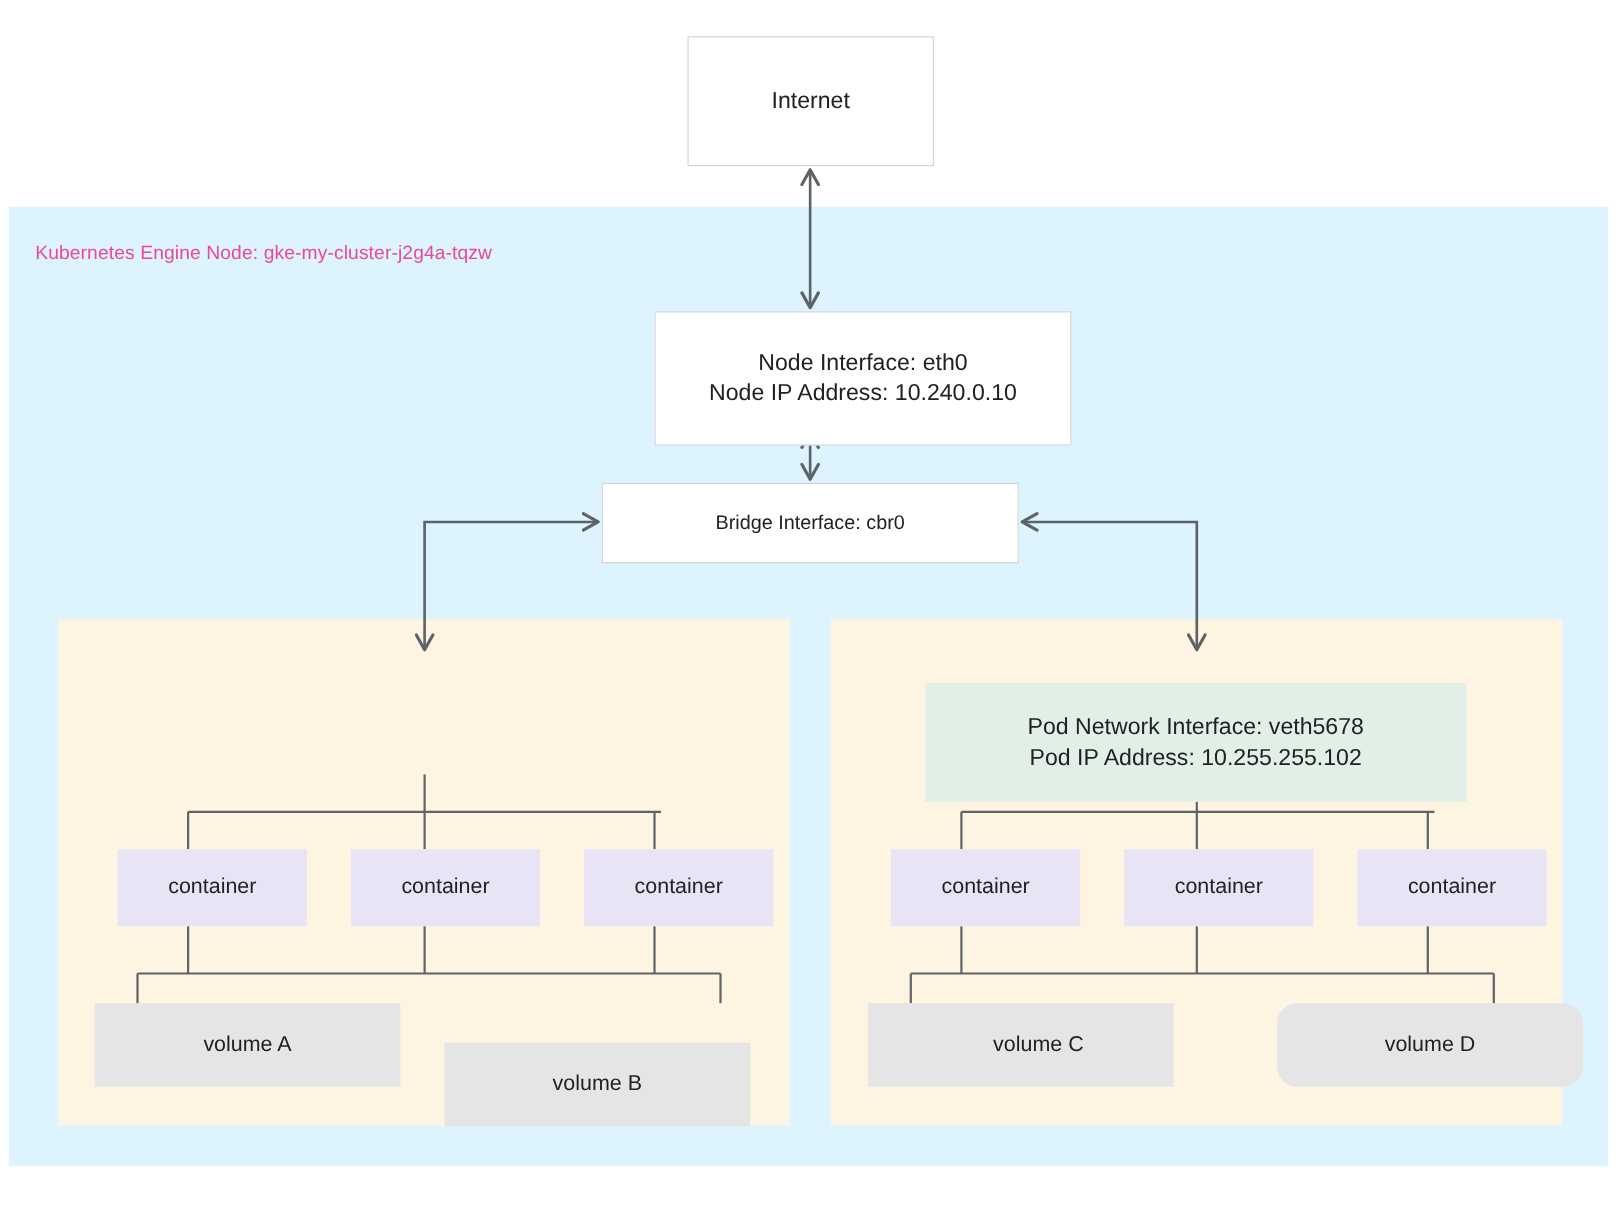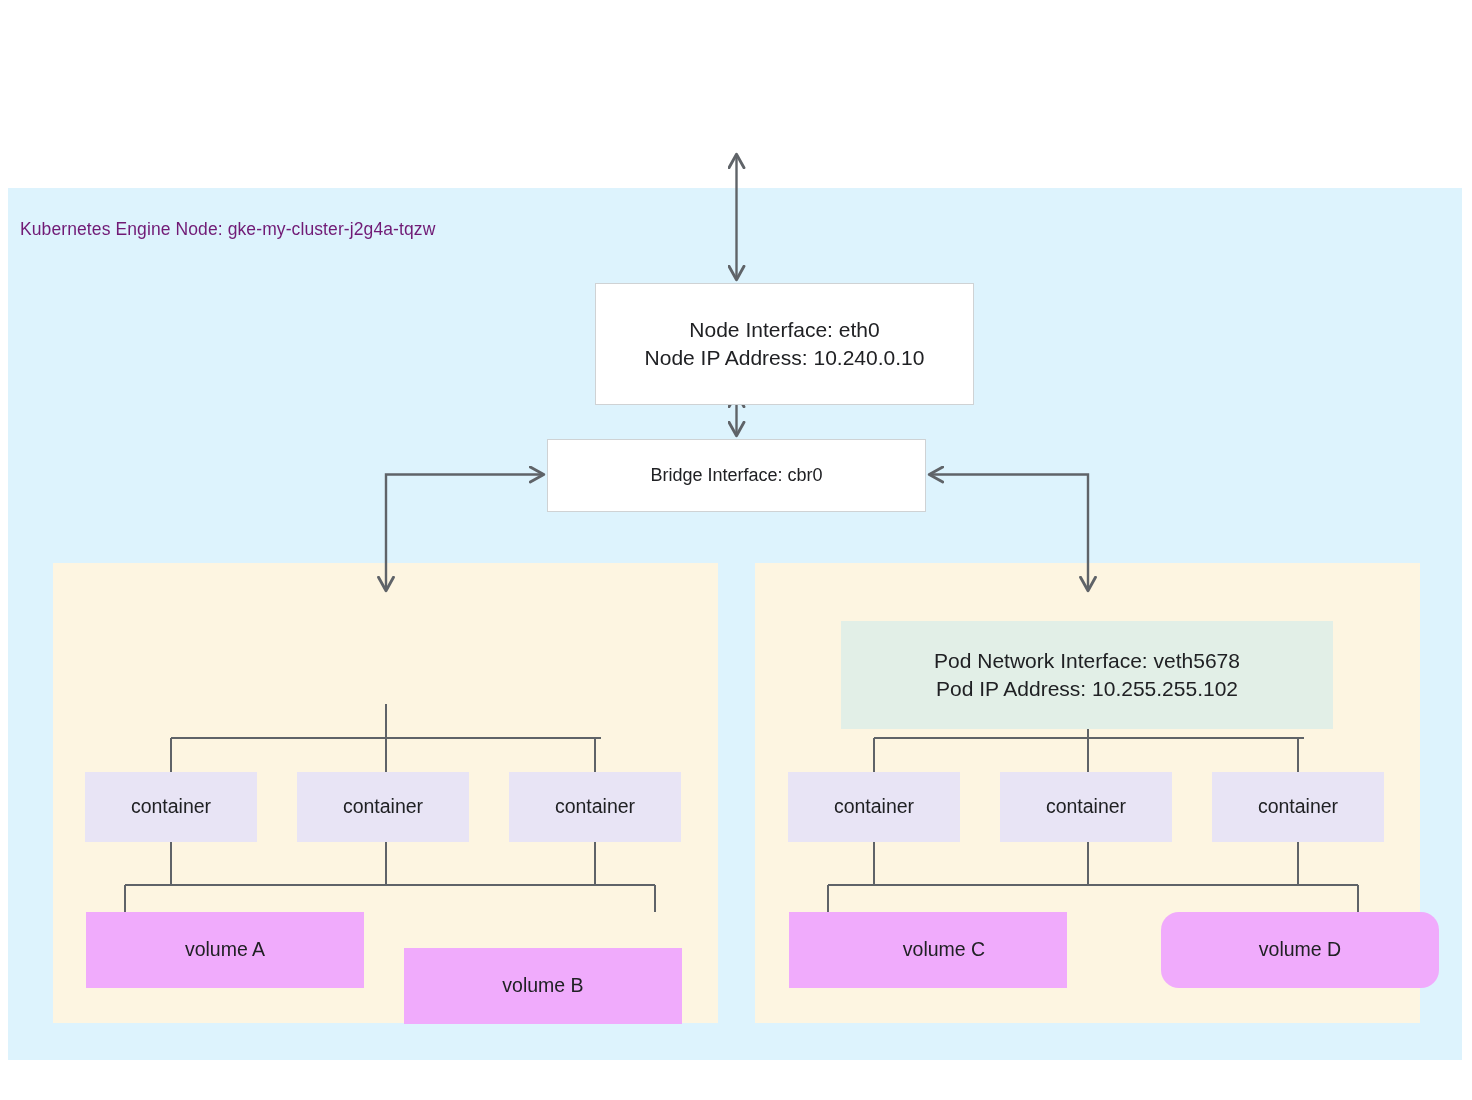--- a/index.html
+++ b/index.html
@@ -45,23 +45,23 @@
 
   
   #node-region {
     position: absolute;
     left: 8px; top: 188px;
     width: 1454px; height: 872px;
     background: #ddf3fd;
   }
   #node-region-label {
     position: absolute;
-    left: 20px; top: 219px;
+    left: 32px; top: 219px;
     font-size: 17.5px;
-    color: #701a75;
+    color: #ec4899;
     letter-spacing: 0.1px;
   }
 
   
   #node-interface-box {
     left: 547px; top: 283px;
     width: 379px; height: 122px;
     background: #ffffff;
     border: 1.6px solid #cfd2d4;
     font-size: 21px;
@@ -97,33 +97,34 @@
   }
   #pod-netif-left  { left: 138px; }
   #pod-netif-right { left: 841px; margin-top: 25px; }
 
   
   .container-box {
     top: 772px;
     width: 172px; height: 70px;
     background: #e8e4f5;
     font-size: 19.5px;
+    margin-left: 22px;
   }
   #container-l1 { left: 85px; }
   #container-l2 { left: 297px; }
   #container-l3 { left: 509px; }
   #container-r1 { left: 788px; }
   #container-r2 { left: 1000px; }
   #container-r3 { left: 1212px; }
 
   
   .volume-box {
     top: 912px;
     width: 278px; height: 76px;
-    background: #f0abfc;
+    background: #e5e5e5;
     font-size: 19.5px;
   }
   #volume-a { left: 86px; }
   #volume-b { left: 404px; margin-top: 36px; }
   #volume-c { left: 789px; padding-left: 32px; }
   #volume-d { left: 1161px; border-radius: 18px; }
 
   svg#wires {
     position: absolute;
     left: 0; top: 0;
@@ -188,20 +189,21 @@
     <path class="tree-line" d="M 1298 738 L 1298 772"></path>
 
     <path class="tree-line" d="M 874 842 L 874 885"></path>
     <path class="tree-line" d="M 1088 842 L 1088 885"></path>
     <path class="tree-line" d="M 1298 842 L 1298 885"></path>
     <path class="tree-line" d="M 828 885 L 1358 885"></path>
     <path class="tree-line" d="M 828 885 L 828 912"></path>
     <path class="tree-line" d="M 1358 885 L 1358 912"></path>
   </svg>
 
+  <div id="internet-box" class="box">Internet</div>
 
   <div id="node-interface-box" class="box">Node Interface: eth0
 Node IP Address: 10.240.0.10</div>
 
   <div id="bridge-interface-box" class="box">Bridge Interface: cbr0</div>
 
   <div id="pod-netif-right" class="box pod-netif">Pod Network Interface: veth5678
 Pod IP Address: 10.255.255.102</div>
 
   <div id="container-l1" class="box container-box">container</div>

